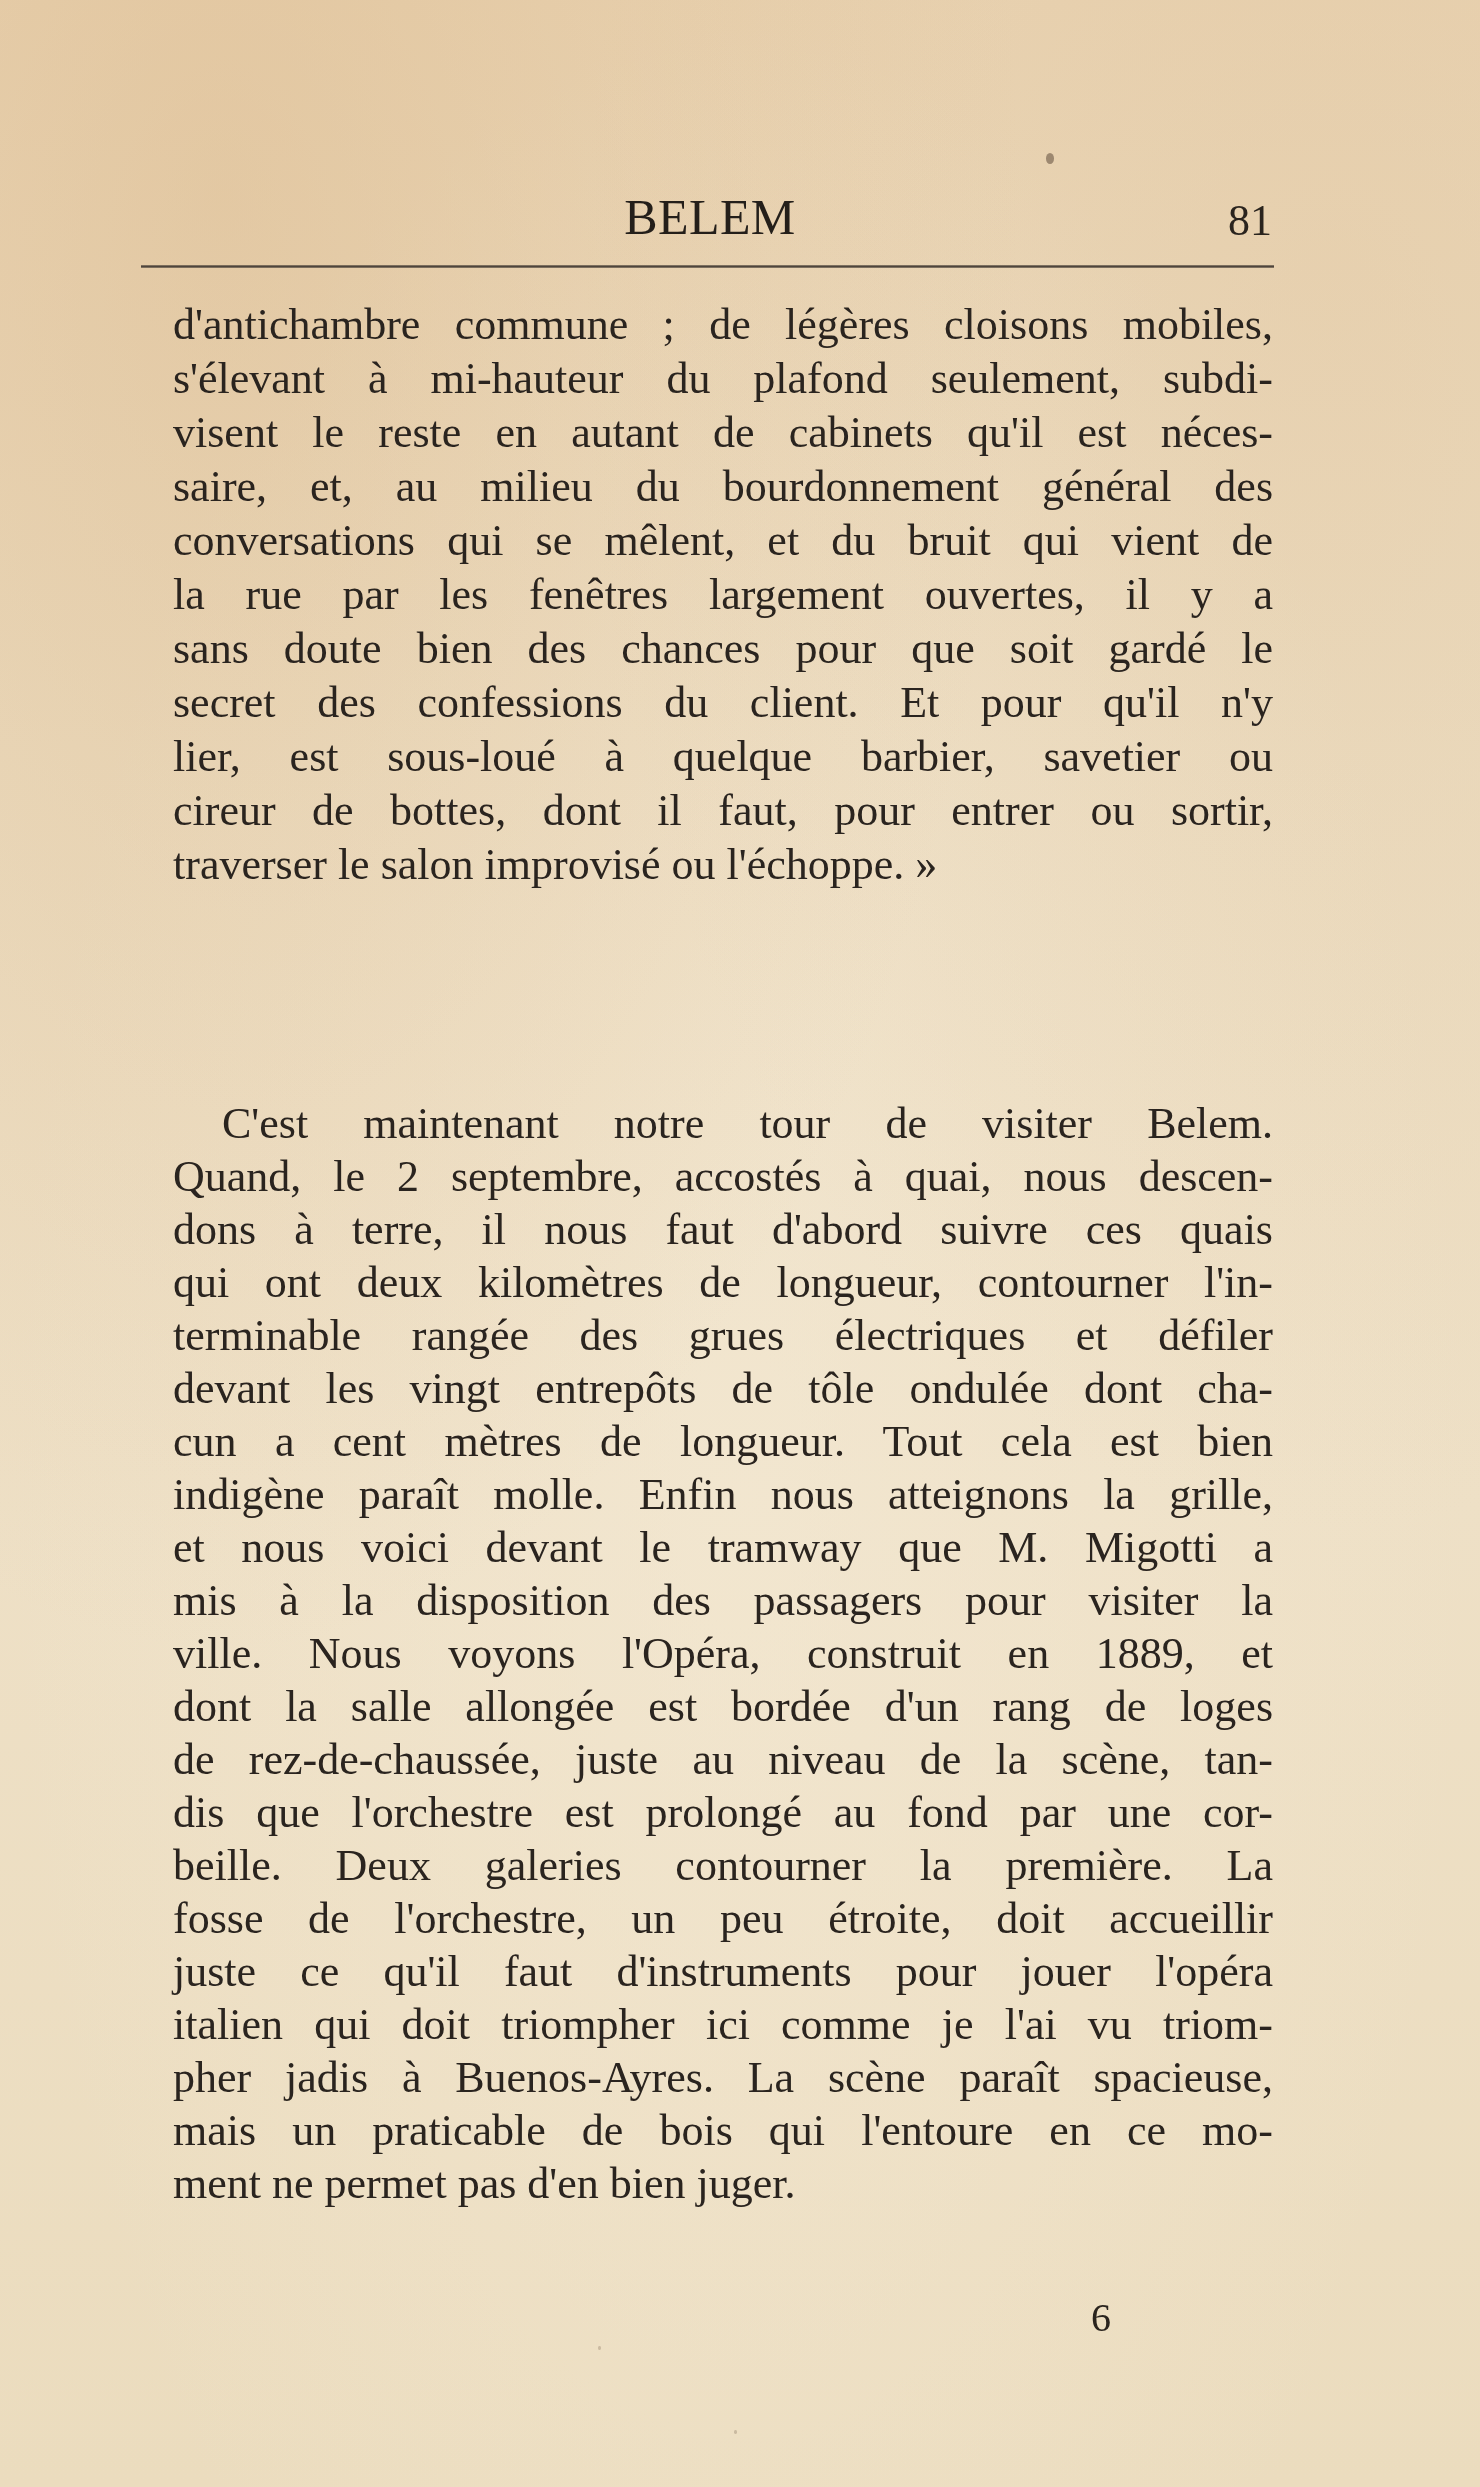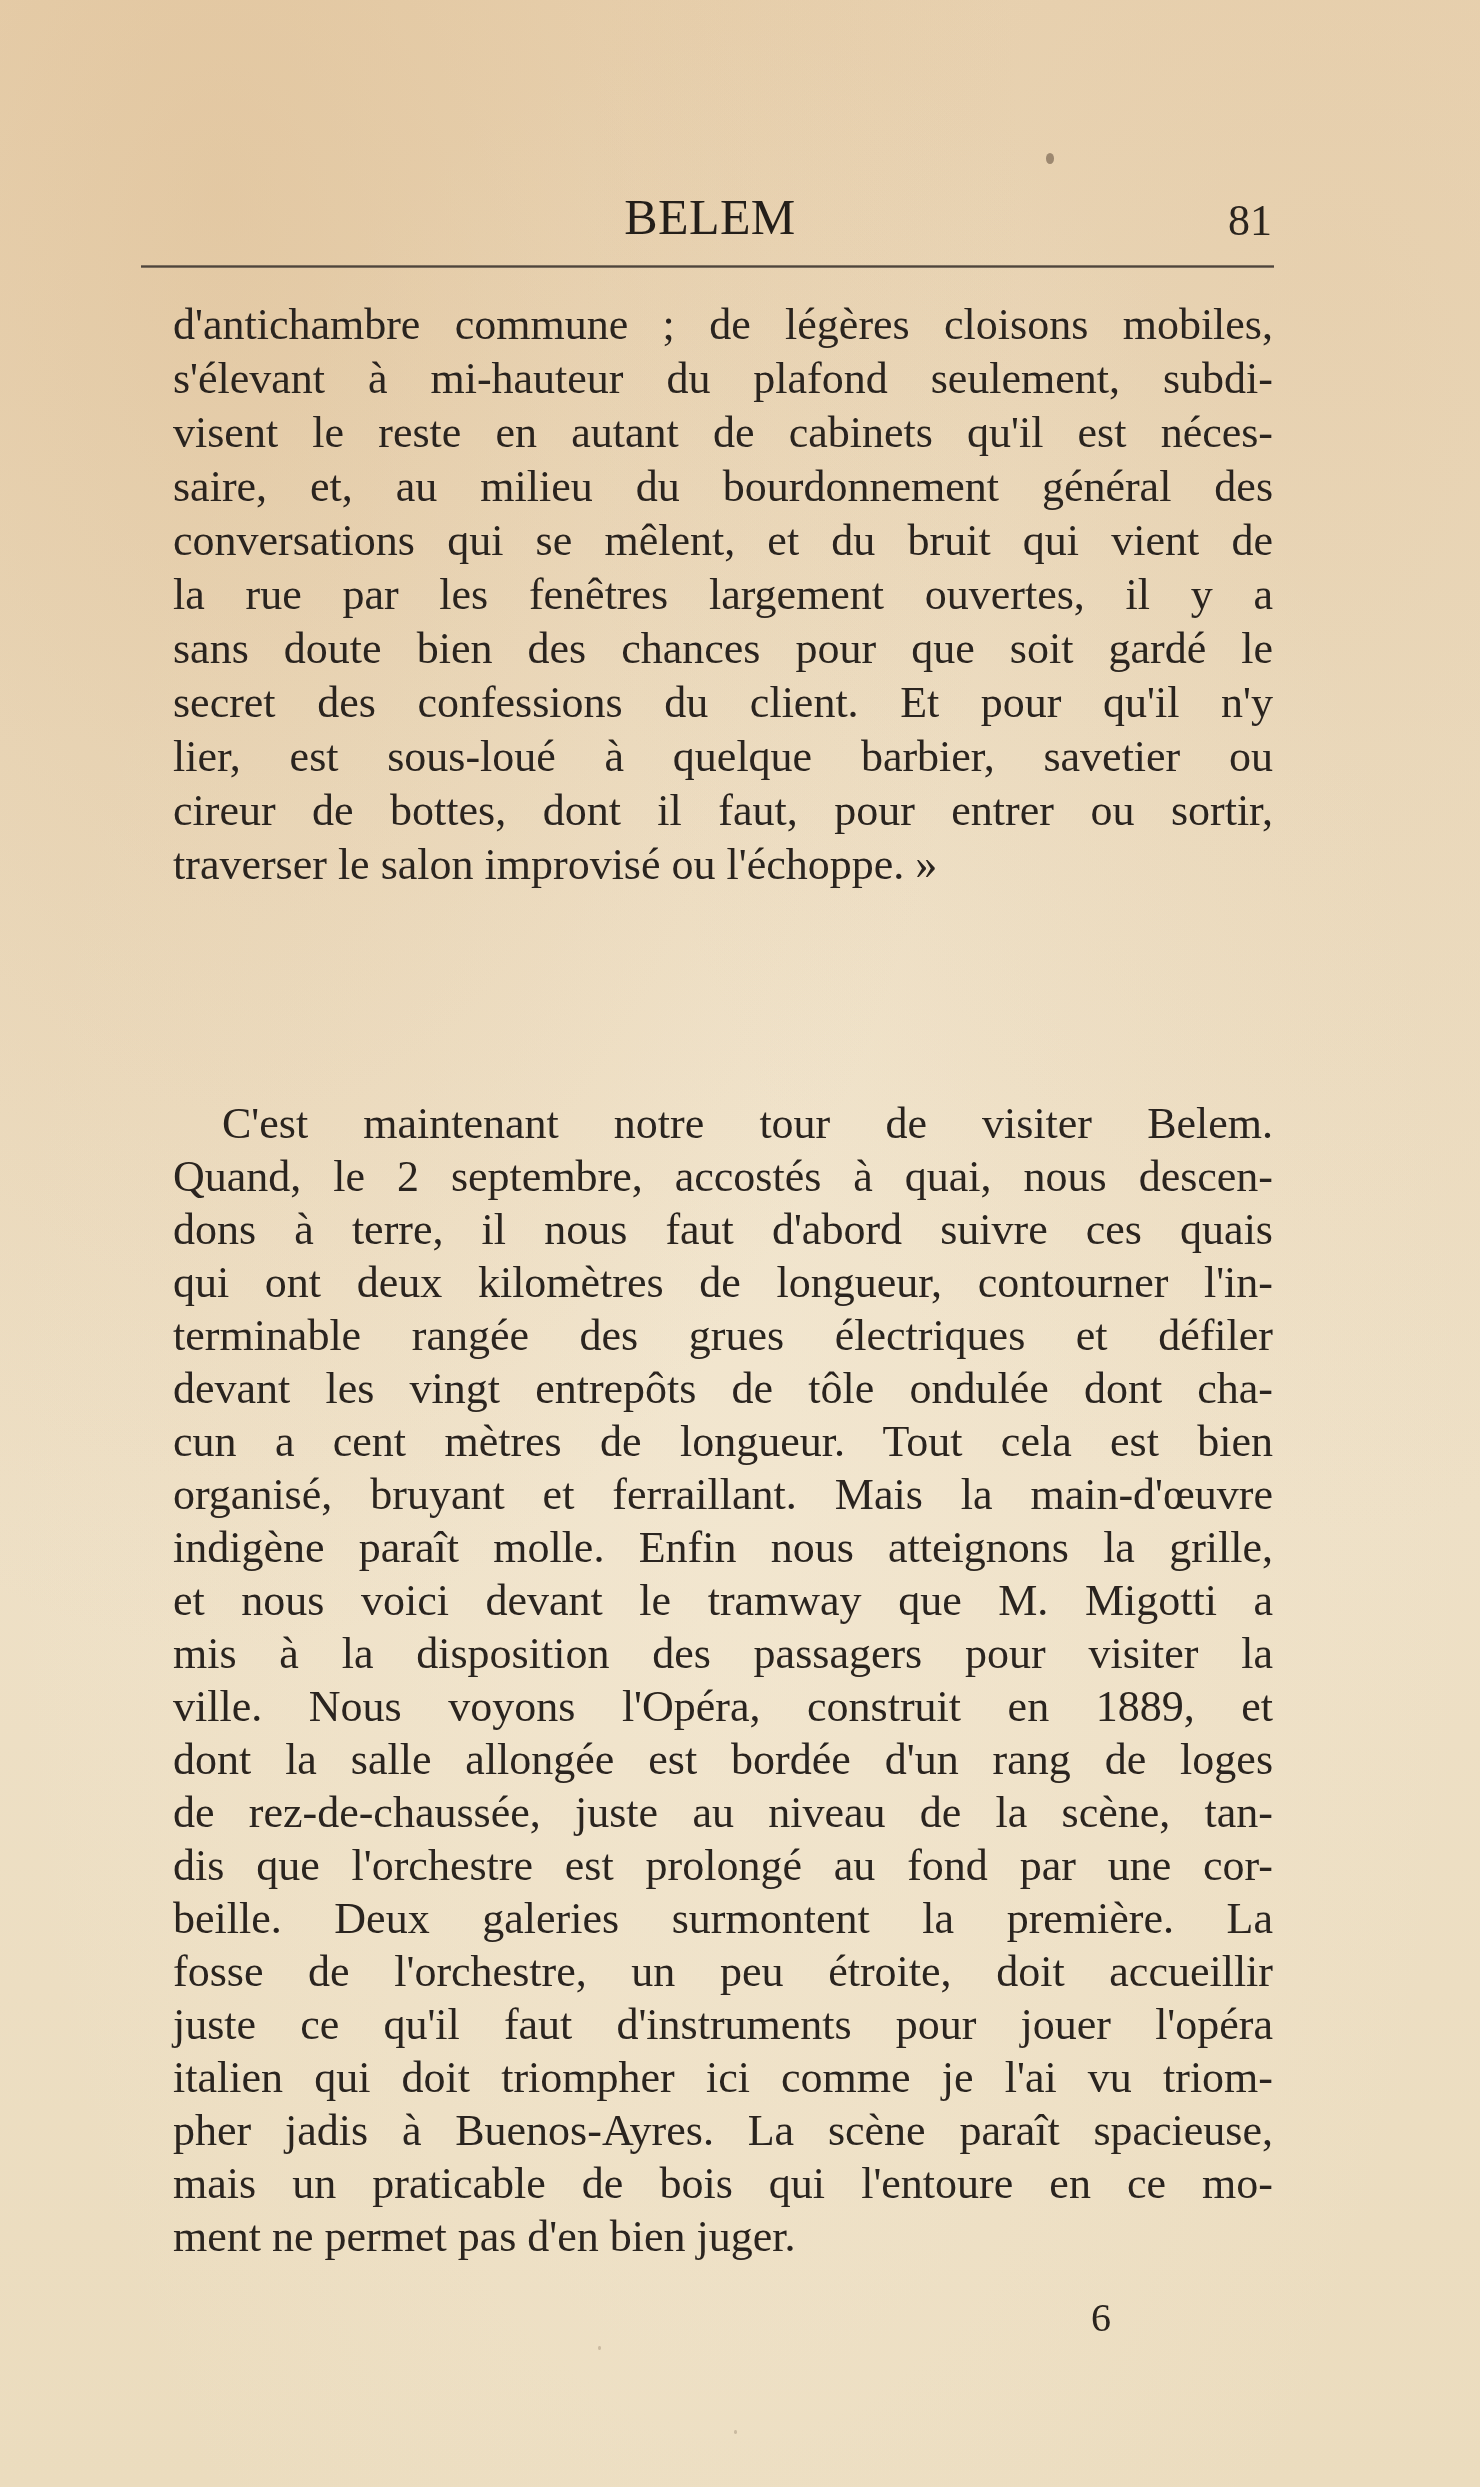--- a/index.html
+++ b/index.html
@@ -72,29 +72,28 @@
   </div>
 
   <div class="para para-2">
     <div class="line indent">C'est maintenant notre tour de visiter Belem.</div>
     <div class="line">Quand, le 2 septembre, accostés à quai, nous descen-</div>
     <div class="line">dons à terre, il nous faut d'abord suivre ces quais</div>
     <div class="line">qui ont deux kilomètres de longueur, contourner l'in-</div>
     <div class="line">terminable rangée des grues électriques et défiler</div>
     <div class="line">devant les vingt entrepôts de tôle ondulée dont cha-</div>
     <div class="line">cun a cent mètres de longueur. Tout cela est bien</div>
-    <div class="line">organisé, bruyant et ferraillant. Mais la main-d'œuvre</div>
     <div class="line">indigène paraît molle. Enfin nous atteignons la grille,</div>
     <div class="line">et nous voici devant le tramway que M. Migotti a</div>
     <div class="line">mis à la disposition des passagers pour visiter la</div>
     <div class="line">ville. Nous voyons l'Opéra, construit en 1889, et</div>
     <div class="line">dont la salle allongée est bordée d'un rang de loges</div>
     <div class="line">de rez-de-chaussée, juste au niveau de la scène, tan-</div>
     <div class="line">dis que l'orchestre est prolongé au fond par une cor-</div>
-    <div class="line">beille. Deux galeries surmontent la première. La</div>
+    <div class="line">beille. Deux galeries contourner la première. La</div>
     <div class="line">fosse de l'orchestre, un peu étroite, doit accueillir</div>
     <div class="line">juste ce qu'il faut d'instruments pour jouer l'opéra</div>
     <div class="line">italien qui doit triompher ici comme je l'ai vu triom-</div>
     <div class="line">pher jadis à Buenos-Ayres. La scène paraît spacieuse,</div>
     <div class="line">mais un praticable de bois qui l'entoure en ce mo-</div>
     <div class="line last">ment ne permet pas d'en bien juger.</div>
   </div>
 
   <div class="signature">6</div>
 </div>

